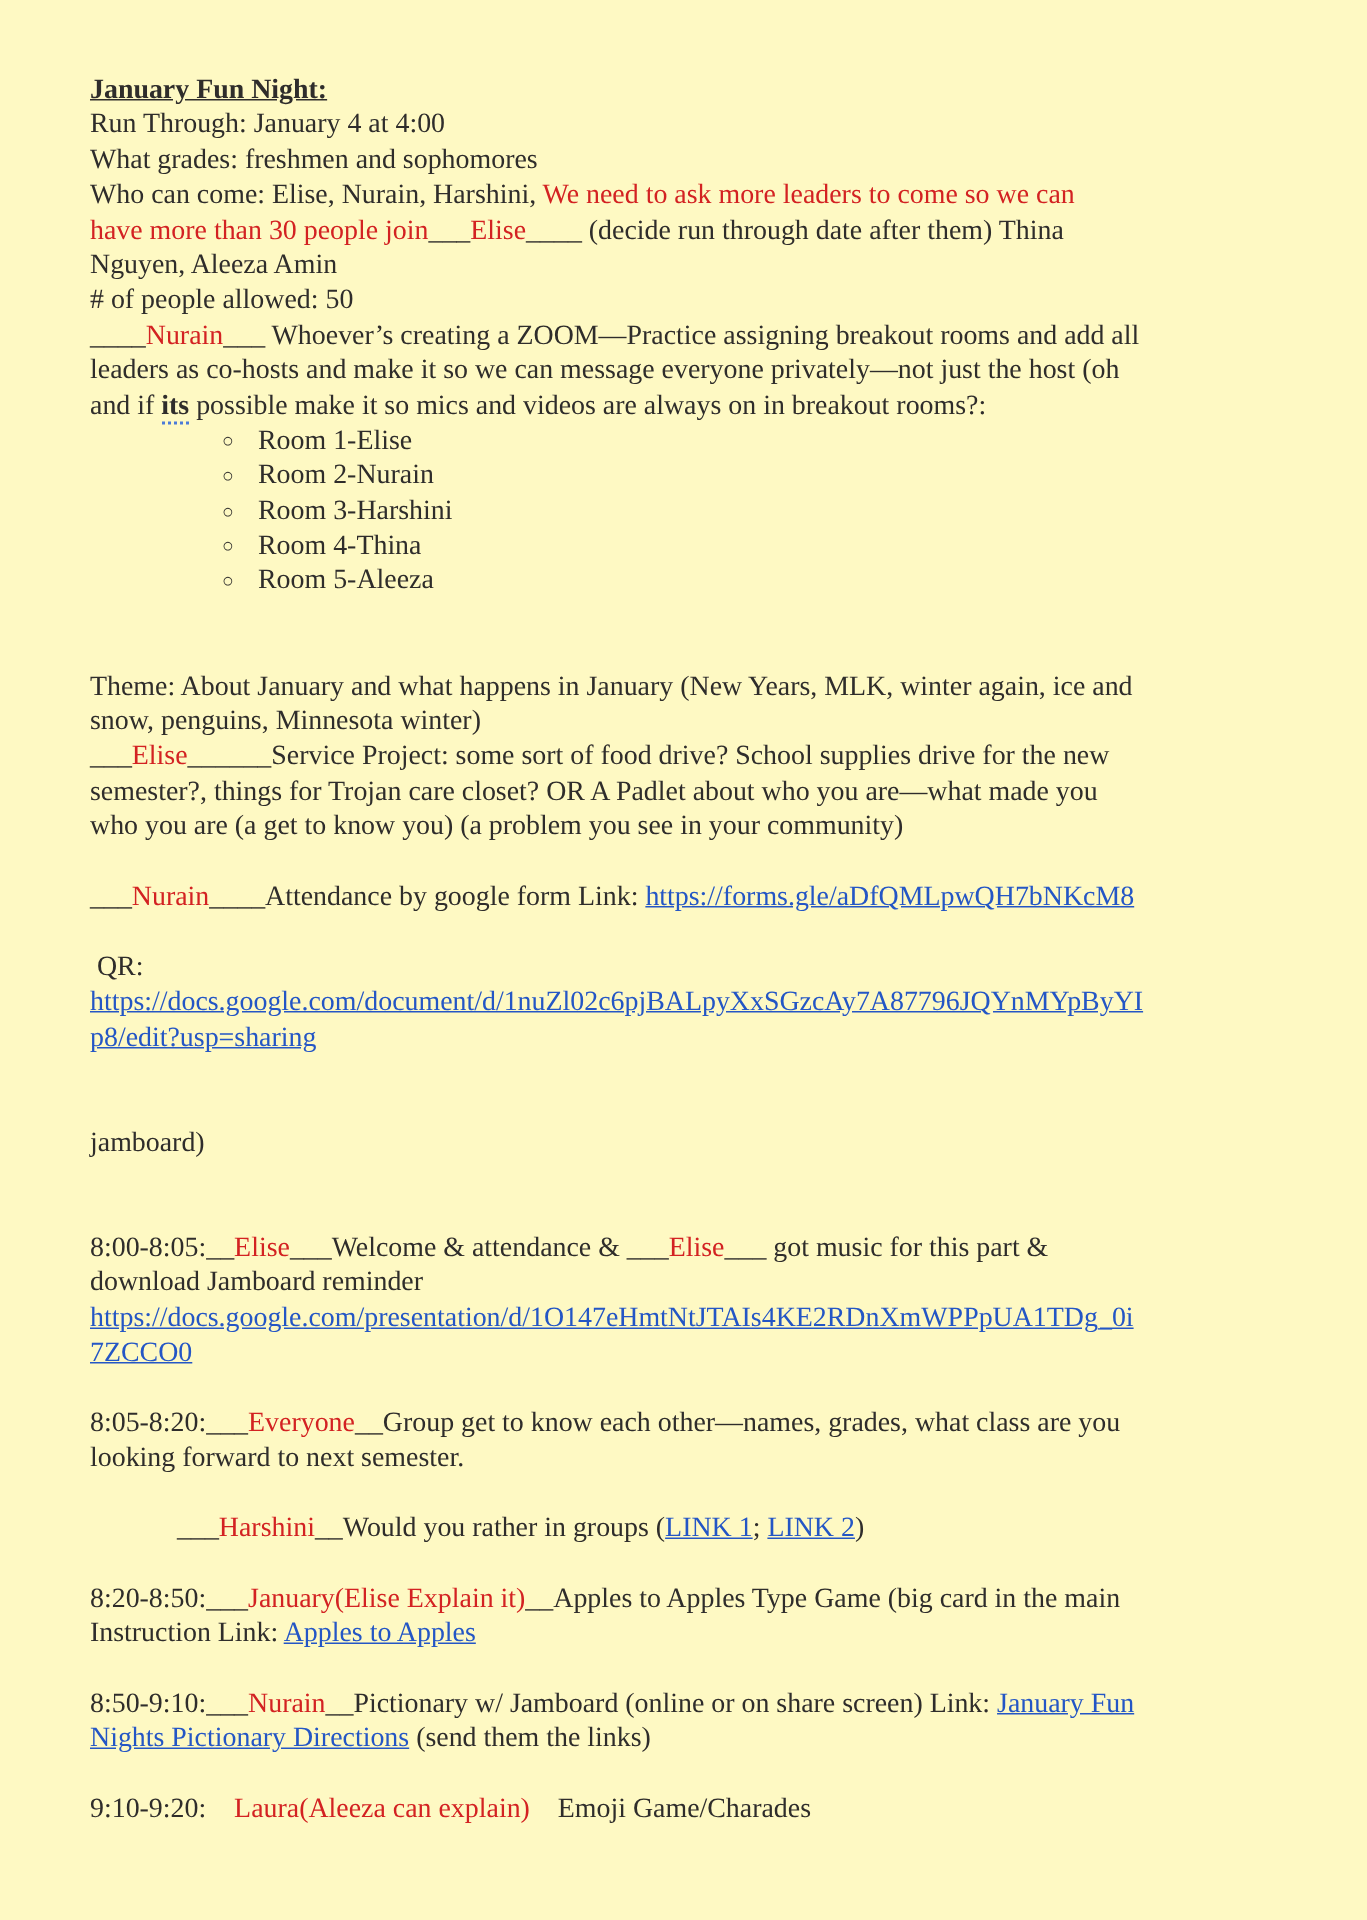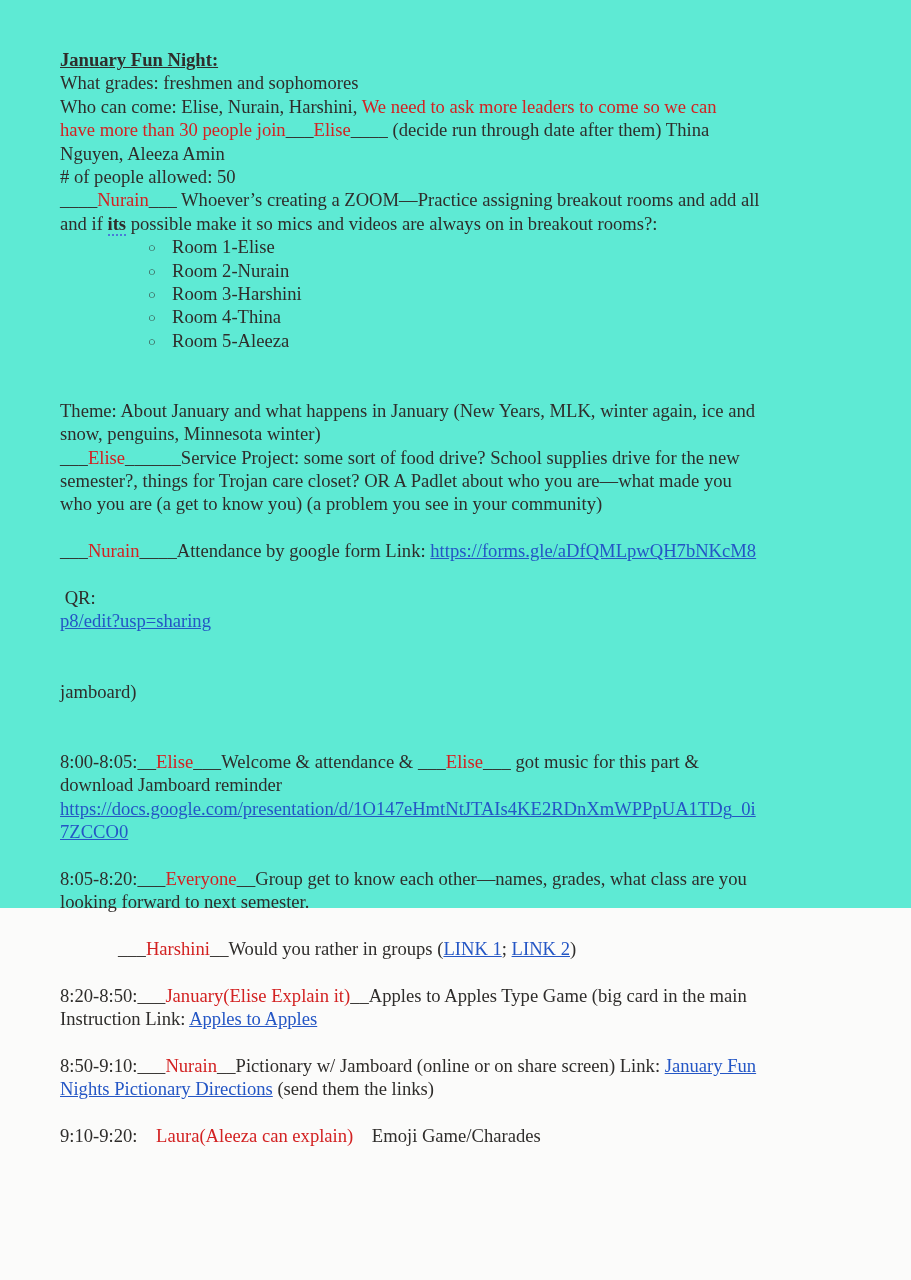--- a/index.html
+++ b/index.html
@@ -8,22 +8,22 @@
   }
   body {
     width: 911px;
     height: 1280px;
     overflow: hidden;
     background: #fbfbfa;
     font-family: "Liberation Serif", serif;
   }
   .page {
     width: 911px;
-    height: 908px;
-    background: #5eead4;
+    height: 1280px;
+    background: #fef9c3;
   }
   .doc-content {
     padding: 48px 0 0 60px;
     width: 680px;
   }
   .line {
     height: 23.4px;
     line-height: 23.4px;
     font-size: 18.6px;
     white-space: pre;
@@ -43,43 +43,46 @@
     vertical-align: 1px;
     color: var(--text, #2f2d2b);
   }
 </style>
 </head>
 <body style="background: rgb(251, 251, 250);">
 
 <div class="page">
   <div class="doc-content">
       <div class="line"><span class="t-title">January Fun Night:</span></div>
+      <div class="line"><span class="t-n">Run Through: January 4 at 4:00</span></div>
       <div class="line"><span class="t-n">What grades: freshmen and sophomores</span></div>
       <div class="line"><span class="t-n">Who can come: Elise, Nurain, Harshini, </span><span class="t-rb">We need to ask more leaders to come so we can</span></div>
       <div class="line"><span class="t-rb">have more than 30 people join</span><span class="t-n">___</span><span class="t-r">Elise</span><span class="t-n">____ (decide run through date after them) Thina</span></div>
       <div class="line"><span class="t-n">Nguyen, Aleeza Amin</span></div>
       <div class="line"><span class="t-n"># of people allowed: 50</span></div>
       <div class="line"><span class="t-n">____</span><span class="t-r">Nurain</span><span class="t-n">___ Whoever’s creating a ZOOM—Practice assigning breakout rooms and add all</span></div>
+      <div class="line"><span class="t-n">leaders as co-hosts and make it so we can message everyone privately—not just the host (oh</span></div>
       <div class="line"><span class="t-n">and if </span><span class="t-g">its</span><span class="t-n"> possible make it so mics and videos are always on in breakout rooms?:</span></div>
       <div class="line"><span class="bullet-glyph">○</span><span class="t-n">Room 1-Elise</span></div>
       <div class="line"><span class="bullet-glyph">○</span><span class="t-n">Room 2-Nurain</span></div>
       <div class="line"><span class="bullet-glyph">○</span><span class="t-n">Room 3-Harshini</span></div>
       <div class="line"><span class="bullet-glyph">○</span><span class="t-n">Room 4-Thina</span></div>
       <div class="line"><span class="bullet-glyph">○</span><span class="t-n">Room 5-Aleeza</span></div>
       <div class="line"></div>
       <div class="line"></div>
       <div class="line"><span class="t-n">Theme: About January and what happens in January (New Years, MLK, winter again, ice and</span></div>
       <div class="line"><span class="t-n">snow, penguins, Minnesota winter)</span></div>
       <div class="line"><span class="t-n">___</span><span class="t-r">Elise</span><span class="t-n">______Service Project: some sort of food drive? School supplies drive for the new</span></div>
       <div class="line"><span class="t-n">semester?, things for Trojan care closet? OR A Padlet about who you are—what made you</span></div>
       <div class="line"><span class="t-n">who you are (a get to know you) (a problem you see in your community)</span></div>
       <div class="line"></div>
       <div class="line"><span class="t-n">___</span><span class="t-r">Nurain</span><span class="t-n">____Attendance by google form Link: </span><a class="t-a">https://forms.gle/aDfQMLpwQH7bNKcM8</a></div>
       <div class="line"></div>
       <div class="line"><span class="t-n"> QR:</span></div>
+      <div class="line"><a class="t-a">https://docs.google.com/document/d/1nuZl02c6pjBALpyXxSGzcAy7A87796JQYnMYpByYI</a></div>
       <div class="line"><a class="t-a">p8/edit?usp=sharing</a></div>
       <div class="line"></div>
       <div class="line"></div>
       <div class="line"><span class="t-n">jamboard)</span></div>
       <div class="line"></div>
       <div class="line"></div>
       <div class="line"><span class="t-n">8:00-8:05:__</span><span class="t-r">Elise</span><span class="t-n">___Welcome &amp; attendance &amp; ___</span><span class="t-r">Elise</span><span class="t-n">___ got music for this part &amp;</span></div>
       <div class="line"><span class="t-n">download Jamboard reminder</span></div>
       <div class="line"><a class="t-a">https://docs.google.com/presentation/d/1O147eHmtNtJTAIs4KE2RDnXmWPPpUA1TDg_0i</a></div>
       <div class="line"><a class="t-a">7ZCCO0</a></div>

